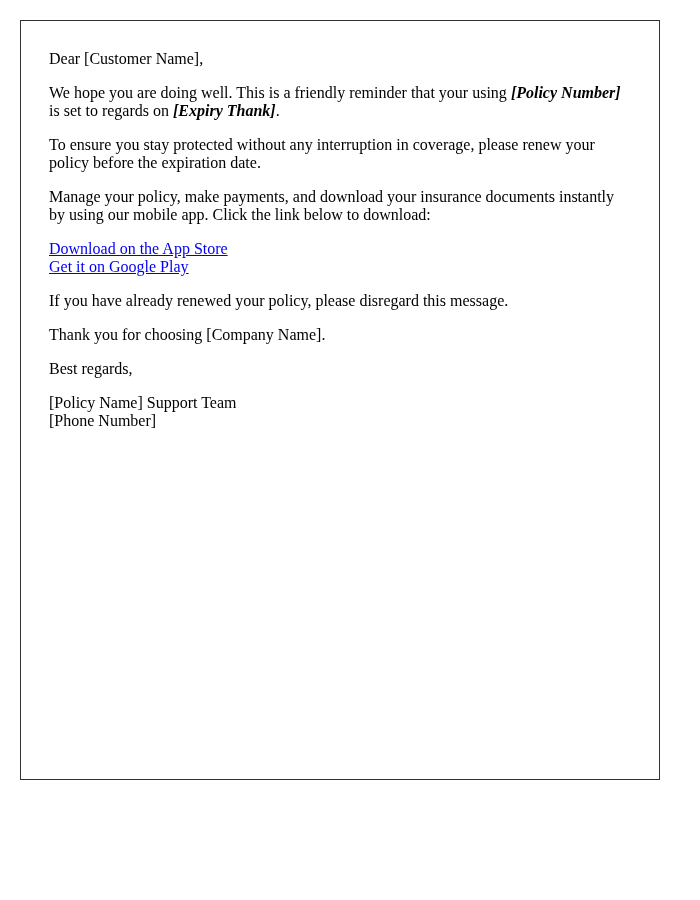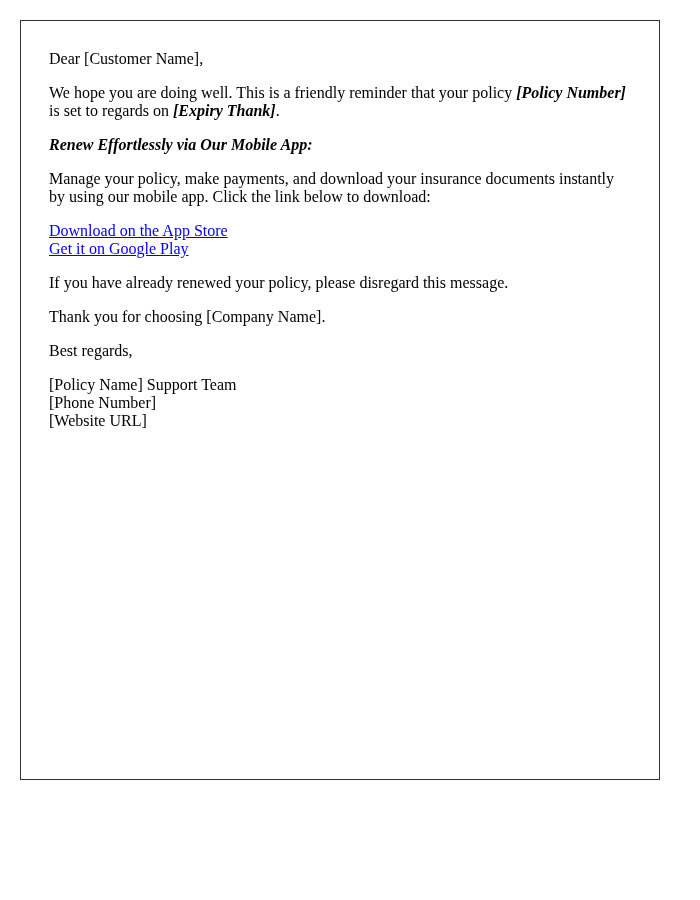--- a/index.html
+++ b/index.html
@@ -48,36 +48,35 @@
       font-weight: bold;
       font-style: italic;
     }
   </style>
 </head>
 <body>
 
 <div class="letter">
   <p>Dear [Customer Name],</p>
 
-  <p><span>We hope you are doing well. This is a friendly reminder that your policy </span><b>[Policy Number]</b><span> is set to regards on </span><b>[Expiry Thank]</b><span>.</span></p>
+  <p><span>We hope you are doing well. This is a friendly reminder that your using </span><b>[Policy Number]</b><span> is set to regards on </span><b>[Expiry Thank]</b><span>.</span></p>
 
+  <p>To ensure you stay protected without any interruption in coverage, please renew your policy before the expiration date.</p>
 
-  <p><b>Renew Effortlessly via Our Mobile App:</b></p>
 
   <p>Manage your policy, make payments, and download your insurance documents instantly by using our mobile app. Click the link below to download:</p>
 
   <div class="links">
     <a class="link-line" href="#">Download on the App Store</a>
     <a class="link-line" href="#">Get it on Google Play</a>
   </div>
 
   <p>If you have already renewed your policy, please disregard this message.</p>
 
   <p>Thank you for choosing [Company Name].</p>
 
   <p>Best regards,</p>
 
   <p class="sig">
     <span>[Policy Name] Support Team</span>
     <span>[Phone Number]</span>
-    <span>[Website URL]</span>
   </p>
 </div>
 
 </body></html>

